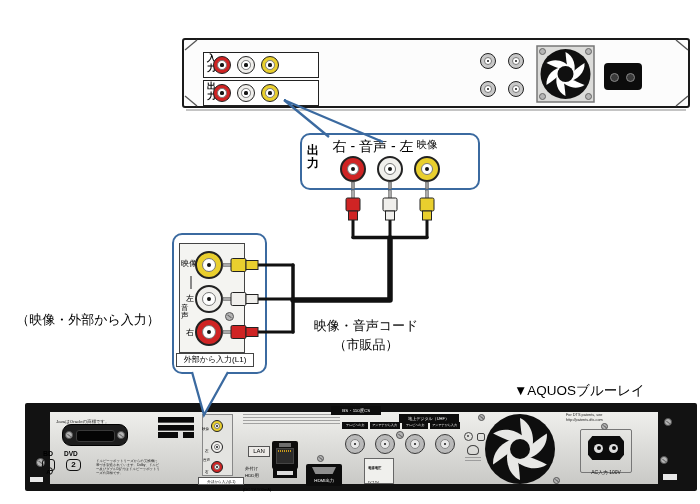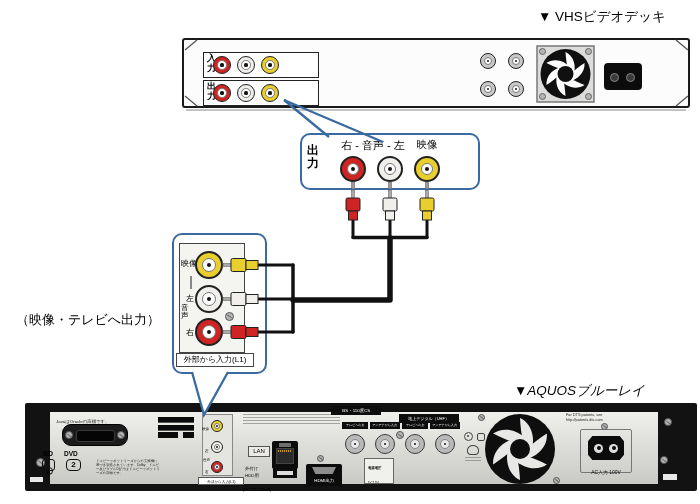--- a/index.html
+++ b/index.html
@@ -28,25 +28,28 @@
   .scc{display:inline-block;transform-origin:50% 50%;white-space:nowrap;}
   .blk{position:absolute;background:#0d0d0d;color:#fff;display:flex;align-items:center;justify-content:center;overflow:hidden;}
   .stripes{background:repeating-linear-gradient(180deg,#8a8a8a 0 1px,transparent 1px 3px);opacity:.75;}
   svg{display:block;}
 </style>
 </head>
 <body>
 
 <div id="stage">
 
-  <div class="txt" style="left:538px;top:8px;font-size:13.5px;">▼ VHSビデオデッキ</div>
-  <div class="txt" style="left:514px;top:382px;font-size:13.5px;font-style:italic;">▼AQUOSブルーレイ</div>
+  <div class="txt" style="left:514px;top:382px;font-size:13.5px;">▼AQUOSブルーレイ</div>
   <div class="txt ctr" style="left:2px;top:291px;width:172px;white-space:normal;line-height:19px;">
     <br>
-    <span>（映像・テレビへ出力）</span>
+    <span>（映像・外部から入力）</span>
+  </div>
+  <div class="txt ctr" style="left:299px;top:316px;width:134px;white-space:normal;line-height:19px;">
+    <span>映像・音声コード</span><br>
+    <span>（市販品）</span>
   </div>
 
   <div class="abs" style="left:182px;top:38px;width:508px;height:70px;border:2px solid #1a1a1a;border-radius:3px;background:#fcfcfc;box-sizing:border-box;"></div>
   <div class="abs" style="left:186px;top:109px;width:500px;height:2px;background:#c4c4c4;"></div>
 
   <div class="abs" style="left:203px;top:52px;width:116px;height:26px;border:1.5px solid #222;background:#fff;box-sizing:border-box;"></div>
   <div class="abs vstack" style="left:207px;top:54px;width:10px;font-size:9px;font-weight:bold;">入力</div>
   <div class="rca sm red" style="left:213px;top:56px;width:18px;height:18px;"></div>
   <div class="rca sm white" style="left:237px;top:56px;width:18px;height:18px;"></div>
   <div class="rca sm yellow" style="left:261px;top:56px;width:18px;height:18px;"></div>
@@ -82,21 +85,21 @@
     <circle cx="29.5" cy="29" r="8" fill="#101010"></circle>
   </svg>
 
   <div class="abs" style="left:604px;top:63px;width:38px;height:27px;background:#0c0c0c;border-radius:4px;">
     <div class="abs" style="left:6px;top:9.5px;width:9px;height:9px;border-radius:50%;background:#3a3a3a;border:1.5px solid #888;box-sizing:border-box;"></div>
     <div class="abs" style="left:22px;top:9.5px;width:9px;height:9px;border-radius:50%;background:#3a3a3a;border:1.5px solid #888;box-sizing:border-box;"></div>
   </div>
 
   <div class="callout" style="left:300px;top:133px;width:180px;height:57px;"></div>
   <div class="abs vstack" style="left:307px;top:144px;width:14px;font-size:12px;font-weight:bold;">出力</div>
-  <div class="abs ctr" style="left:330px;top:138px;width:86px;font-size:11px;">右 - 音声 - 左</div>
+  <div class="abs ctr" style="left:330px;top:138px;width:86px;font-size:14px;">右 - 音声 - 左</div>
   <div class="abs ctr" style="left:409px;top:138px;width:36px;font-size:10.5px;">映像</div>
   <div class="rca red" style="left:340px;top:156px;width:26px;height:26px;"></div>
   <div class="rca white" style="left:377px;top:156px;width:26px;height:26px;"></div>
   <div class="rca yellow" style="left:414px;top:156px;width:26px;height:26px;"></div>
 
   <div class="callout" style="left:172px;top:233px;width:95px;height:141px;"></div>
   <div class="panelbox" style="left:179px;top:243px;width:66px;height:110px;"></div>
   <div class="abs" style="left:181px;top:258px;font-size:8px;">映像</div>
   <div class="abs" style="left:190px;top:276px;width:2px;height:13px;background:#888;"></div>
   <div class="abs" style="left:186px;top:293px;font-size:8px;">左</div>

